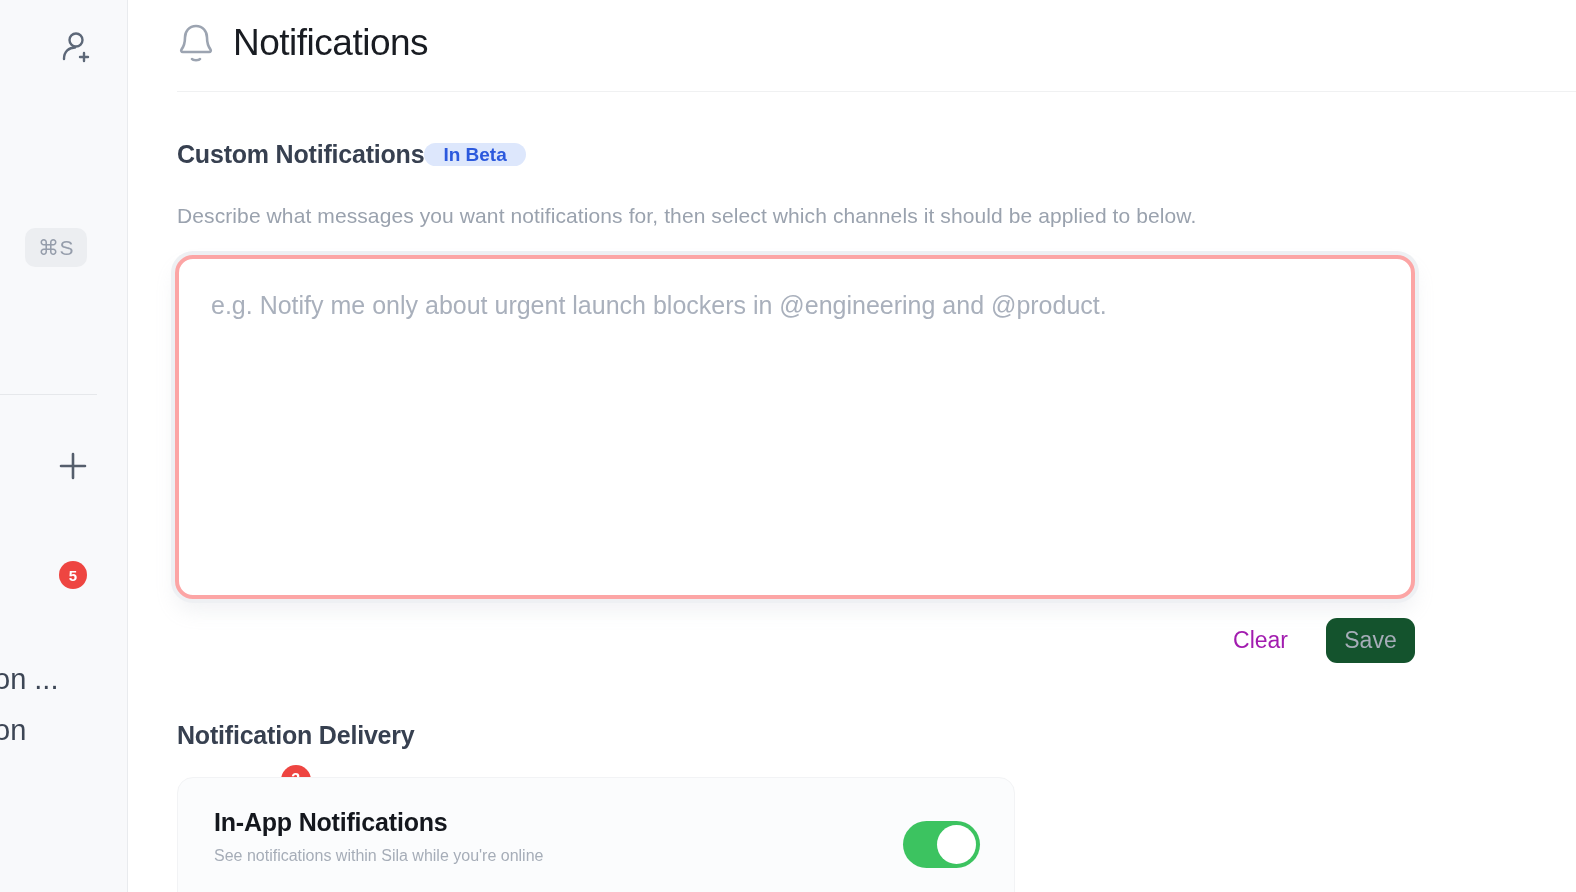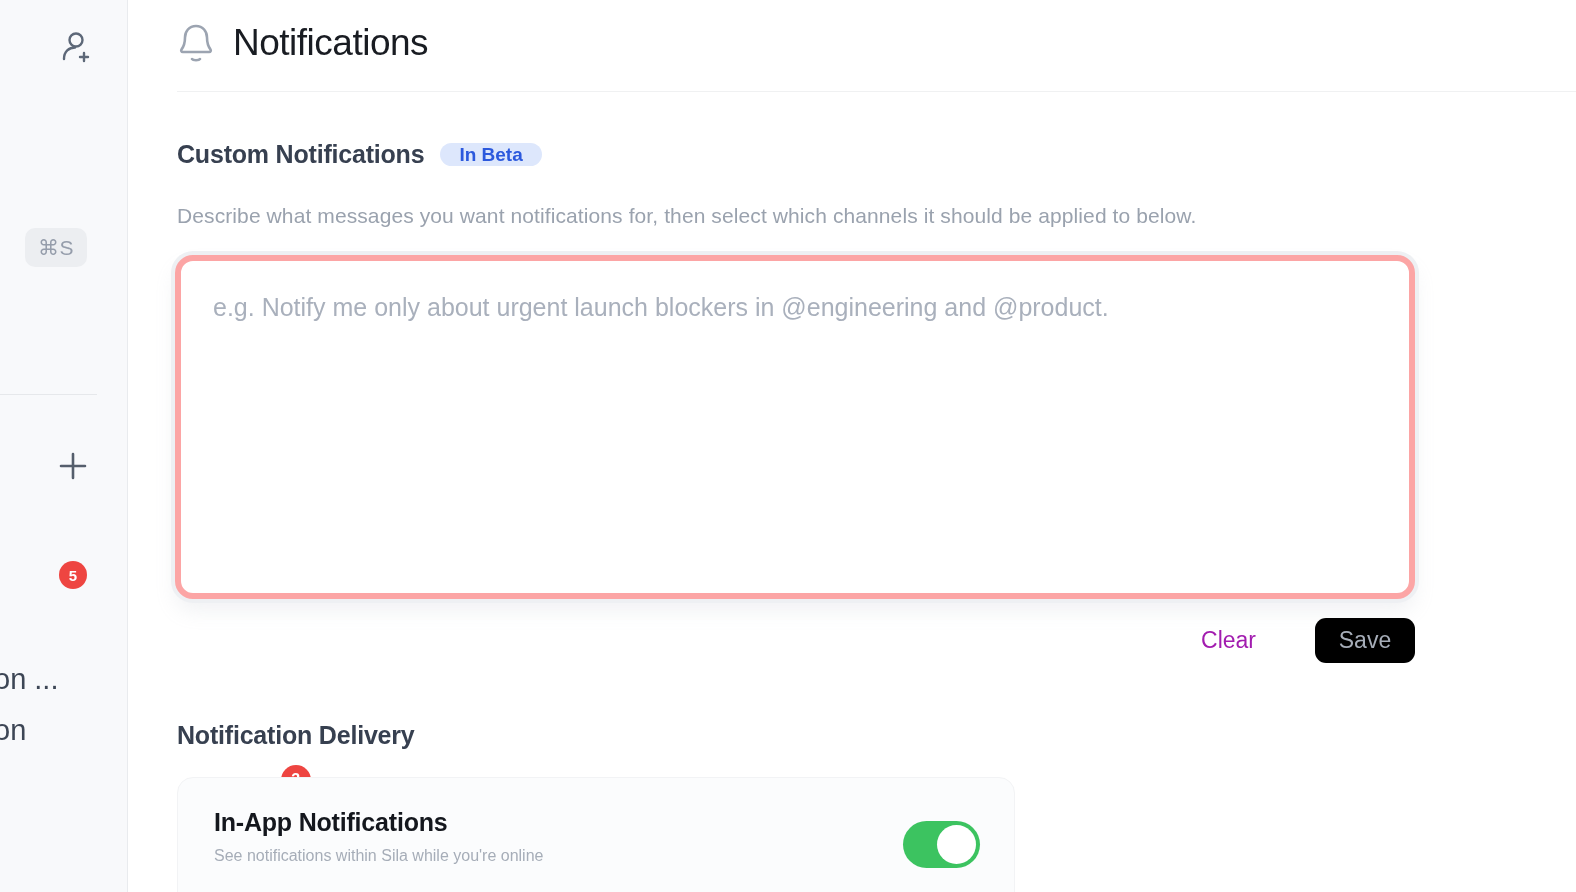--- a/index.html
+++ b/index.html
@@ -49,55 +49,55 @@
   .main { position: absolute; left: 129px; top: 0; width: 1447px; height: 892px; background: #ffffff; }
 
   .page-header { position: absolute; left: 48px; top: 20px; display: flex; align-items: center; gap: 18px; }
   .bell-icon { width: 38px; height: 44px; margin-top: 2px; }
   .page-title { font-size: 37px; font-weight: 400; color: #191c22; letter-spacing: -0.5px; }
 
   .header-divider {
     position: absolute; left: 48px; top: 91px; right: 0; height: 1px; background: #f0f1f2;
   }
 
-  .section-heading-row { position: absolute; left: 48px; top: 140px; display: flex; align-items: center; gap: 16px; }
+  .section-heading-row { position: absolute; left: 48px; top: 140px; display: flex; align-items: center; }
   .section-title { font-size: 25px; font-weight: 600; color: #374050; letter-spacing: -0.2px; }
   .beta-pill {
     background: #dde7fc; color: #2c59dd; font-weight: 700; font-size: 19px;
     padding: 2px 19px; border-radius: 999px; line-height: 1;
   }
   .section-desc {
     position: absolute; left: 48px; top: 204px;
     font-size: 21px; color: #9aa2ae; letter-spacing: 0.1px; text-align: center;
   }
 
   .custom-textarea {
     position: absolute; left: 46px; top: 255px; width: 1240px; height: 344px;
-    border: 6px solid #fca5a5; border-radius: 18px;
+    border: 4px solid #fca5a5; border-radius: 18px;
     box-shadow: 0 0 0 4px #eef0f3, 0 12px 20px rgba(165,172,185,0.16);
     background: #ffffff;
     resize: none; outline: none;
     padding: 30px 32px;
     font-family: "Liberation Sans", "DejaVu Sans", sans-serif;
     font-size: 25px; color: #374050; line-height: 1.35;
   }
   .custom-textarea::placeholder { color: #a9b0bc; opacity: 1; }
 
   .textarea-actions {
     position: absolute; left: 46px; top: 618px; width: 1240px; height: 45px;
     display: flex; align-items: center; justify-content: flex-end; gap: 38px;
   }
   .clear-btn {
     background: none; border: none; cursor: pointer;
     font-family: inherit; font-size: 23px; color: #a21caf; font-weight: 500;
   }
   .save-btn {
-    width: 100px; height: 45px; border: none; cursor: pointer;
-    background: #000000; border-radius: 11px;
-    font-family: inherit; font-size: 23px; color: #a6adb8; font-weight: 500; margin-left: 21px;
+    width: 89px; height: 45px; border: none; cursor: pointer;
+    background: #14532d; border-radius: 11px;
+    font-family: inherit; font-size: 23px; color: #a6adb8; font-weight: 500;
   }
 
   .delivery-heading-row { position: absolute; left: 48px; top: 721px; display: flex; align-items: center; gap: 15px; flex-direction: column; }
   .delivery-count { width: 30px; height: 30px; font-size: 16px; }
 
   .delivery-card {
     position: absolute; left: 48px; top: 777px; width: 838px; height: 170px;
     background: #fbfcfd; border: 1px solid #f2f3f5; border-radius: 16px;
   }
   .delivery-card-text { position: absolute; left: 36px; top: 30px; }

